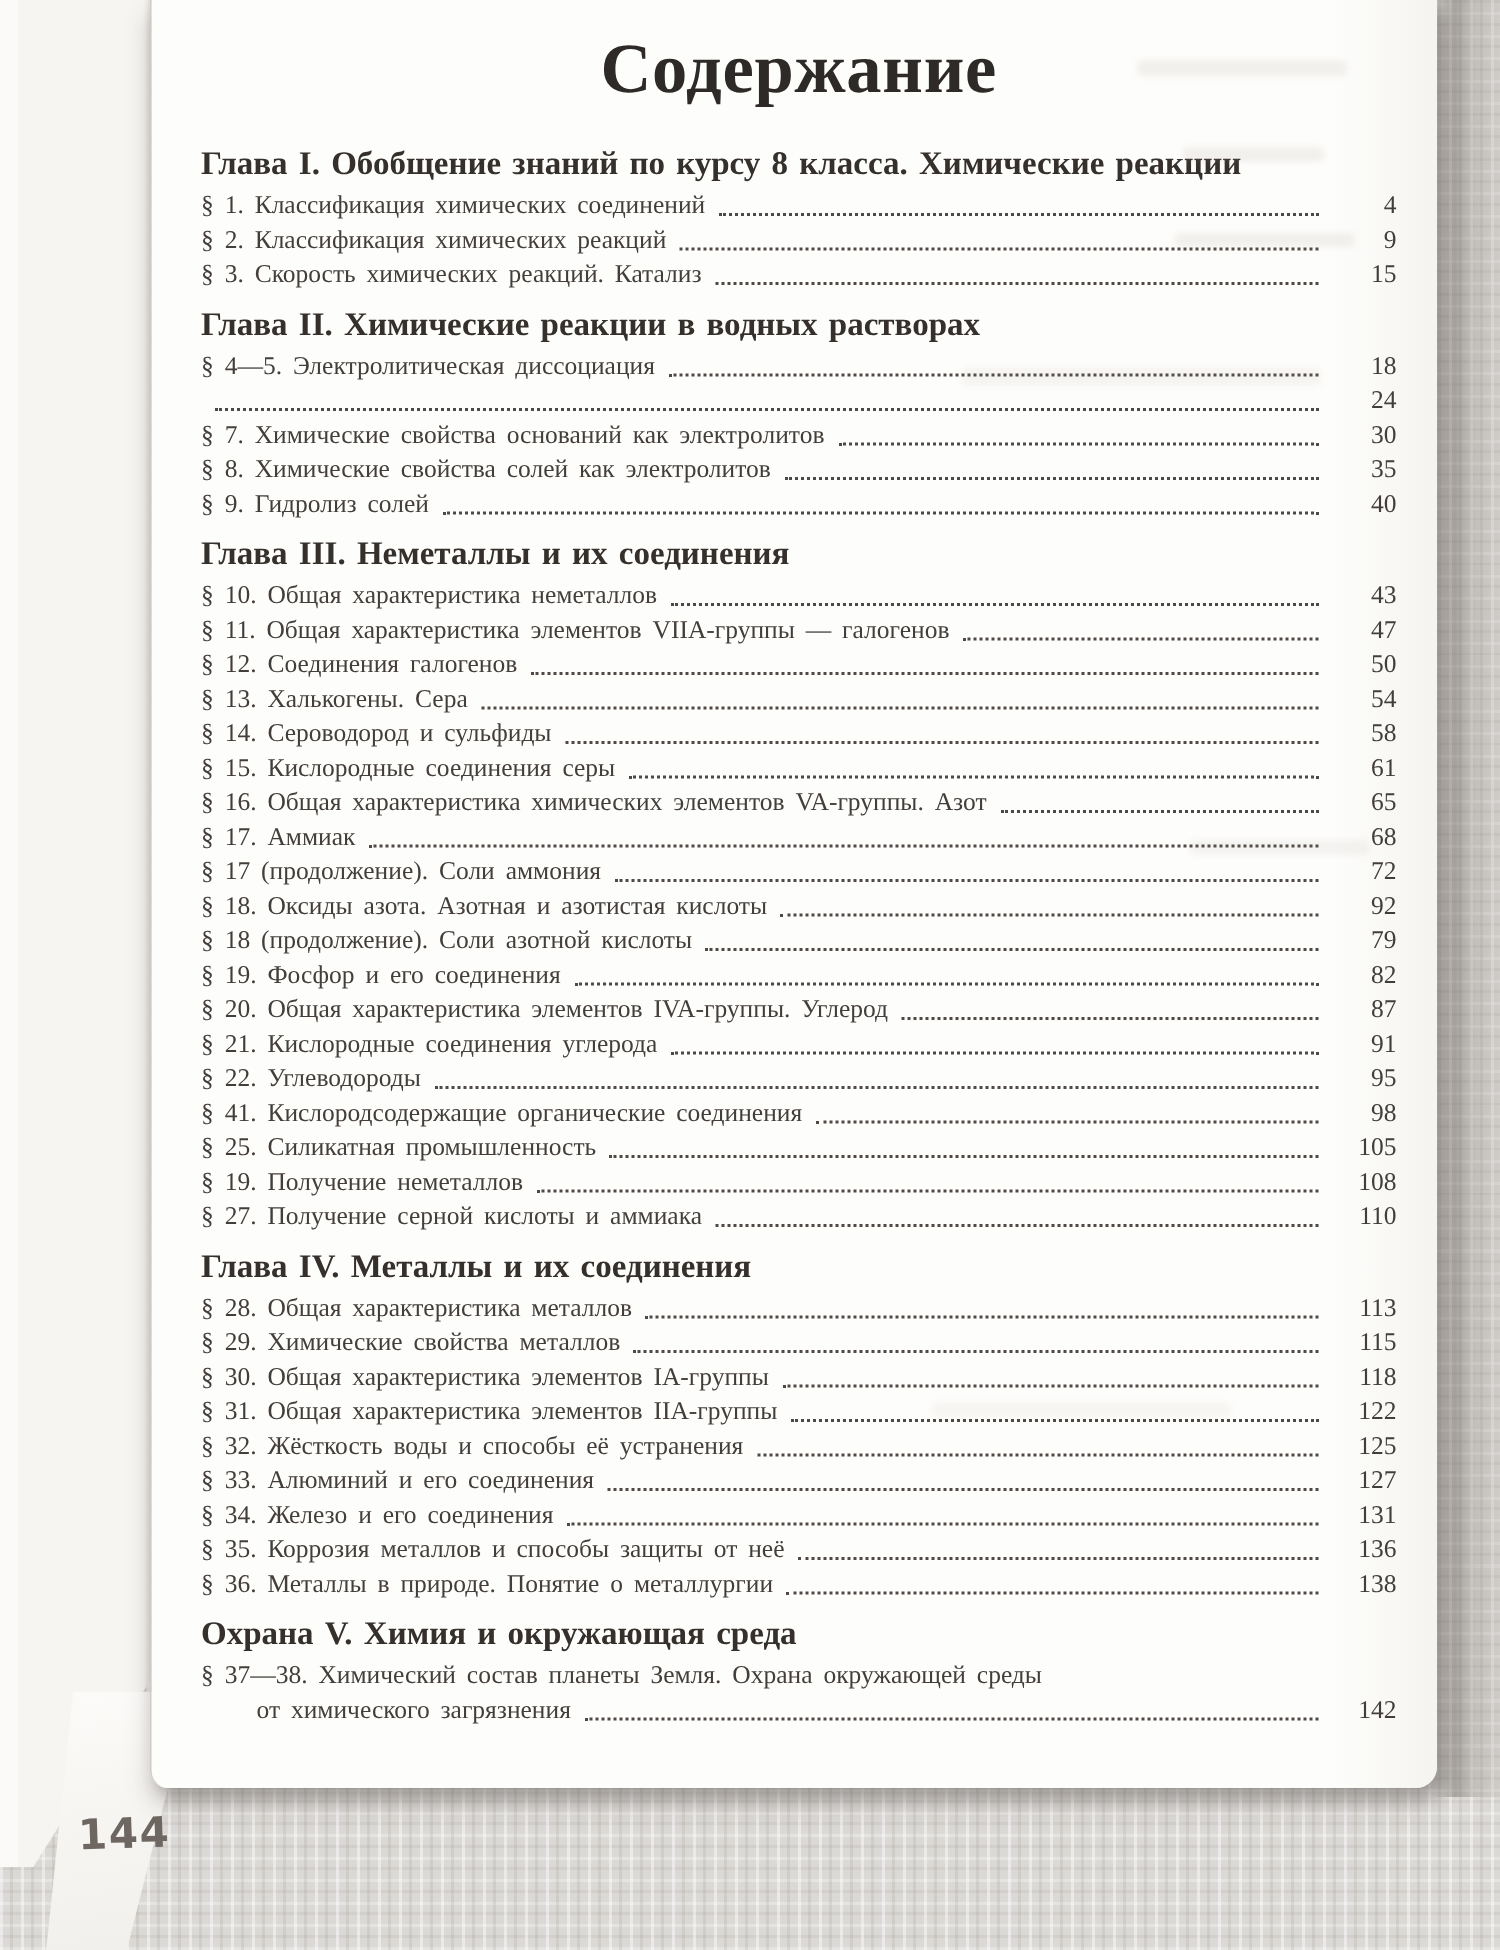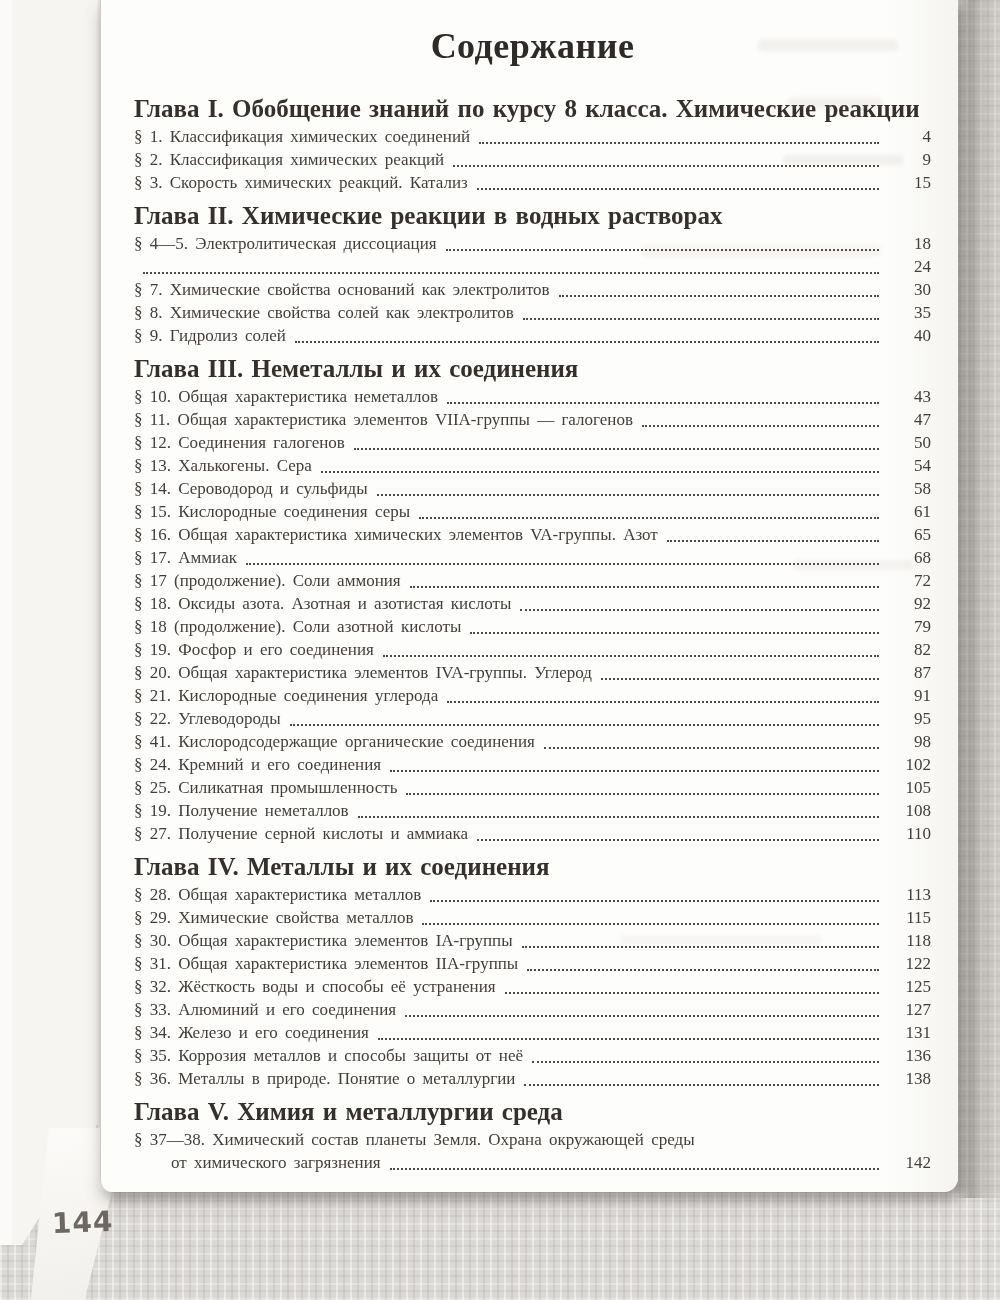--- a/index.html
+++ b/index.html
@@ -38,25 +38,25 @@
   .page {
     position:absolute; left:100px; top:0; width:858px; height:1192px;
     background:linear-gradient(90deg,#fdfdfb 0 92%, #f5f4f1 100%);
     border-left:1px solid #cfccc8;
     border-radius:0 0 14px 12px;
     box-shadow:6px 5px 10px rgba(95,90,85,0.35), 0 10px 16px rgba(95,90,85,0.30);
     box-sizing:border-box;
     padding:24px 27px 0 33px;
   }
   .title {
-    text-align:center; font-weight:bold; font-size:36px; line-height:44px;
+    text-align:center; font-weight:bold; font-size:47px; line-height:44px;
     color:#2d2a27; letter-spacing:0.5px; margin-bottom:28px;
   }
   .chapter-heading {
-    font-weight:bold; font-size:25px; line-height:26px; color:#35302c;
+    font-weight:bold; font-size:22px; line-height:26px; color:#35302c;
     word-spacing:2px; margin:9px 0 3px 0;
   }
   .chapter:first-of-type .chapter-heading { margin-top:12px; }
   .entry {
     display:flex; align-items:baseline;
     font-size:17px; line-height:23px; color:#433e3a; word-spacing:3px;justify-content:space-between;
   }
   .entry .label { white-space:nowrap; }
   .entry .label2 { display:none; white-space:nowrap; }
   .entry.two-line { flex-wrap:wrap; }
@@ -265,26 +265,20 @@
     <span class="pg">95</span>
   </div>
 
   <div class="entry">
     <span class="label">§ 41. Кислородсодержащие органические соединения</span>
 
     <span class="leader"></span>
     <span class="pg">98</span>
   </div>
 
-  <div class="entry">
-    <span class="label">§ 24. Кремний и его соединения</span>
-
-    <span class="leader"></span>
-    <span class="pg">102</span>
-  </div>
 
   <div class="entry">
     <span class="label">§ 25. Силикатная промышленность</span>
 
     <span class="leader"></span>
     <span class="pg">105</span>
   </div>
 
   <div class="entry">
     <span class="label">§ 19. Получение неметаллов</span>
@@ -364,21 +358,21 @@
   <div class="entry">
     <span class="label">§ 36. Металлы в природе. Понятие о металлургии</span>
 
     <span class="leader"></span>
     <span class="pg">138</span>
   </div>
 </div>
   </div>
 
   <div class="chapter">
-    <div class="chapter-heading">Глава V. Химия и металлургии среда</div>
+    <div class="chapter-heading">Охрана V. Химия и окружающая среда</div>
     <div>
   <div class="entry two-line">
     <span class="label">§ 37—38. Химический состав планеты Земля. Охрана окружающей среды</span>
     <span class="label2">от химического загрязнения</span>
     <span class="leader"></span>
     <span class="pg">142</span>
   </div>
 </div>
   </div>
 </div>

